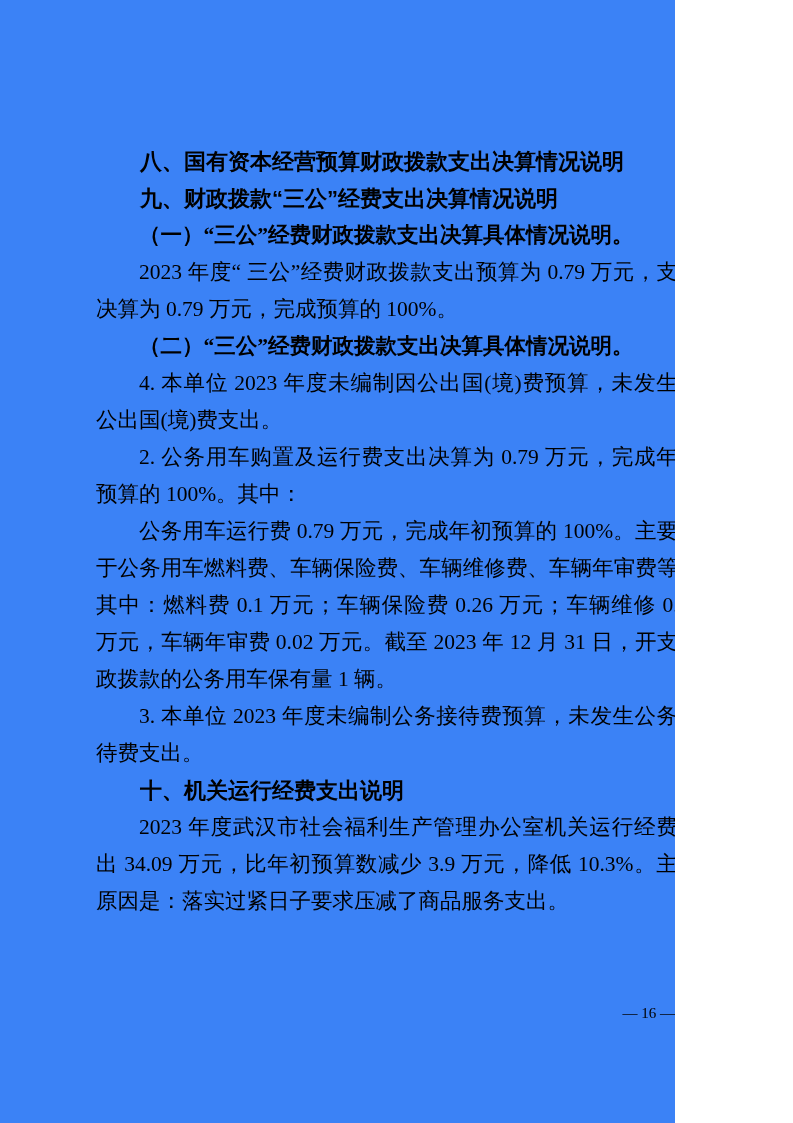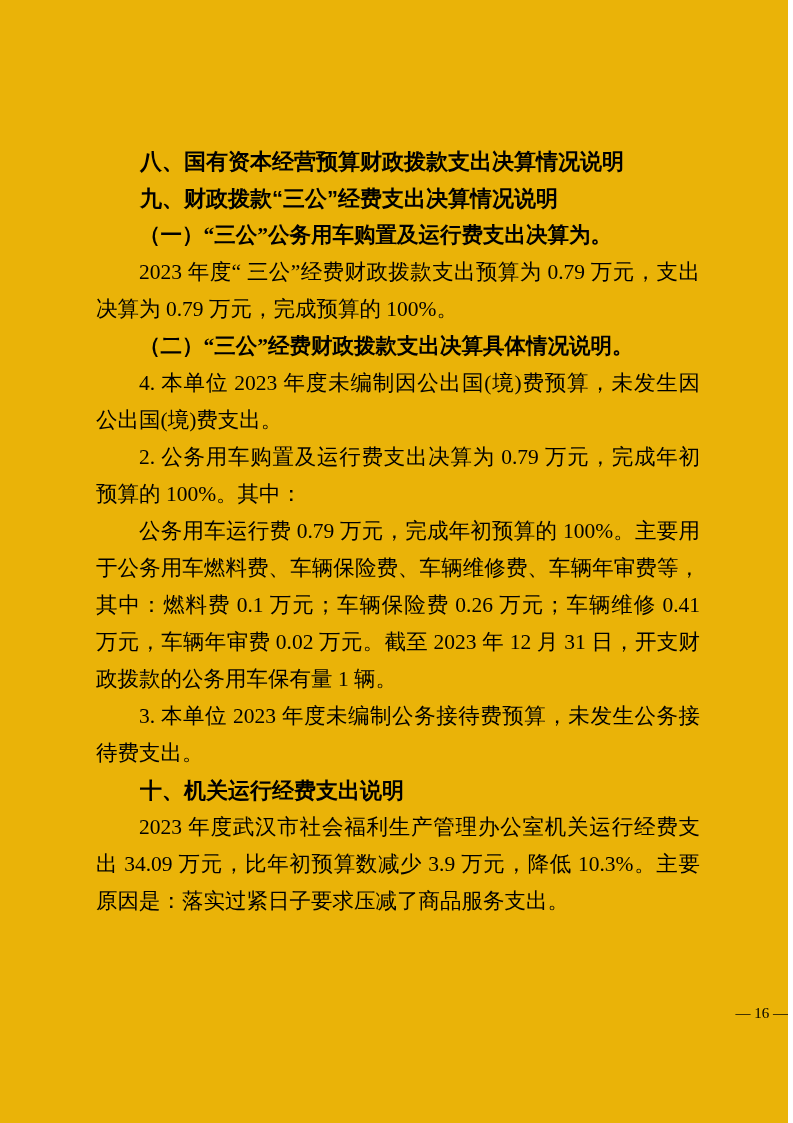--- a/index.html
+++ b/index.html
@@ -2,23 +2,23 @@
 <html><head>
 <meta charset="utf-8">
 <style>
   html, body {
     margin: 0;
     padding: 0;
     background: #ffffff;
   }
   .page {
     position: relative;
-    width: 788px;
+    width: 675px;
     height: 1123px;
-    background: #eab308;
+    background: #3b82f6;
     color: #000000;
     font-family: "Liberation Serif", serif;
     overflow: hidden;
   }
   .content {
     position: absolute;
     left: 96px;
     top: 143px;
     width: 604px;
   }
@@ -55,21 +55,21 @@
     color: #000000;
   }
 </style>
 </head>
 <body>
 
 <div class="page">
   <div class="content" id="content">
       <p class="block h-sans">八、国有资本经营预算财政拨款支出决算情况说明</p>
       <p class="block h-sans">九、财政拨款“三公”经费支出决算情况说明</p>
-      <p class="block h-kai">（一）“三公”公务用车购置及运行费支出决算为。</p>
+      <p class="block h-kai">（一）“三公”经费财政拨款支出决算具体情况说明。</p>
       <p class="block body-text">2023 年度“ 三公”经费财政拨款支出预算为 0.79 万元，支出决算为 0.79 万元，完成预算的 100%。</p>
       <p class="block h-kai">（二）“三公”经费财政拨款支出决算具体情况说明。</p>
       <p class="block body-text">4. 本单位 2023 年度未编制因公出国(境)费预算，未发生因公出国(境)费支出。</p>
       <p class="block body-text">2. 公务用车购置及运行费支出决算为 0.79 万元，完成年初预算的 100%。其中：</p>
       <p class="block body-text">公务用车运行费 0.79 万元，完成年初预算的 100%。主要用于公务用车燃料费、车辆保险费、车辆维修费、车辆年审费等，其中：燃料费 0.1 万元；车辆保险费 0.26 万元；车辆维修 0.41 万元，车辆年审费 0.02 万元。截至 2023 年 12 月 31 日，开支财政拨款的公务用车保有量 1 辆。</p>
       <p class="block body-text">3. 本单位 2023 年度未编制公务接待费预算，未发生公务接待费支出。</p>
       <p class="block h-sans">十、机关运行经费支出说明</p>
       <p class="block body-text">2023 年度武汉市社会福利生产管理办公室机关运行经费支出 34.09 万元，比年初预算数减少 3.9 万元，降低 10.3%。主要原因是：落实过紧日子要求压减了商品服务支出。</p>
     </div>
   <div class="footer">— 16 —</div>

